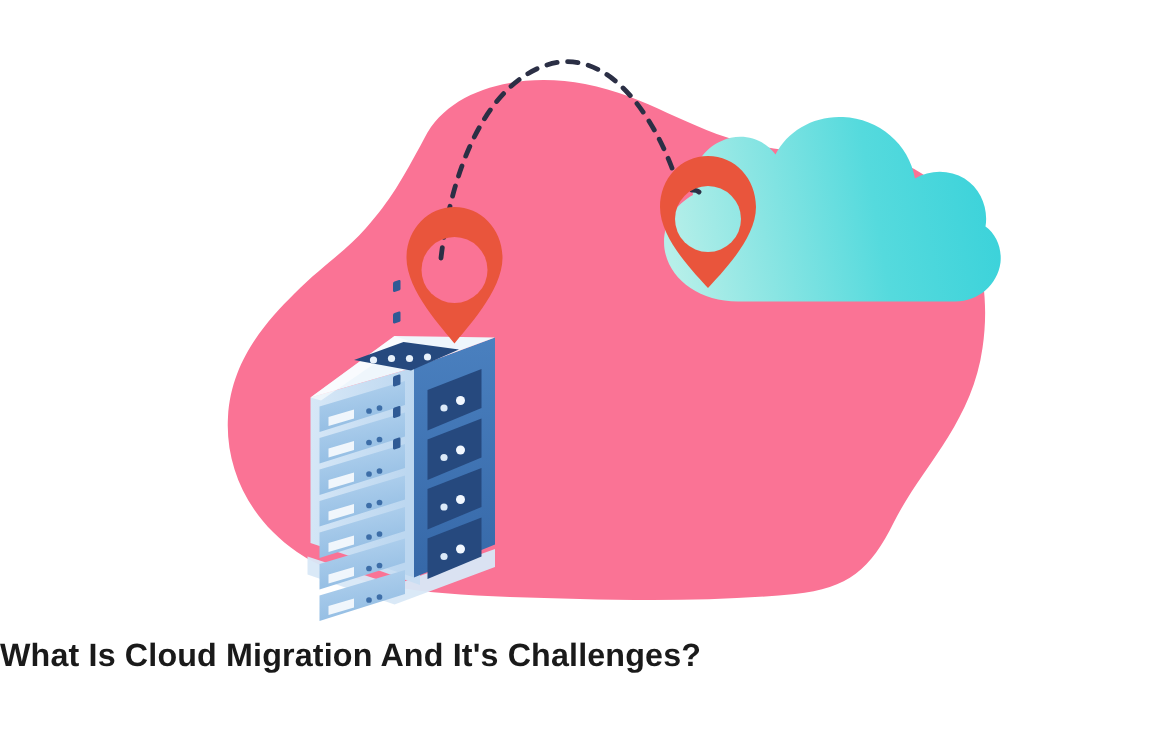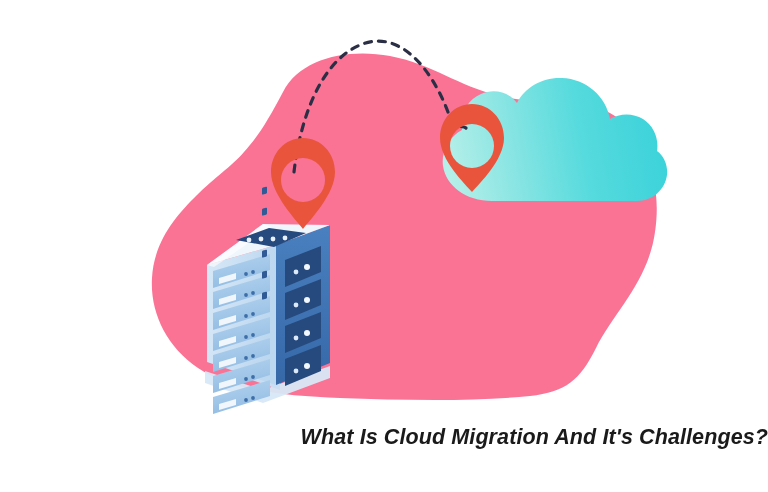--- a/index.html
+++ b/index.html
@@ -24,23 +24,22 @@
     top: 0;
     width: 768px;
     height: 492px;
     display: block;
   }
   #title-layer {
     position: absolute;
     left: 0;
     top: 424px;
     width: 768px;
-    text-align: right;
+    text-align: left;
     pointer-events: none;
-    font-style: italic;
   }
   #title-text {
     display: inline-block;
     font-family: "Liberation Sans", sans-serif;
     font-weight: bold;
     font-size: 21.5px;
     letter-spacing: 0.1px;
     color: #1a1a1a;
     line-height: 26px;
     white-space: nowrap;

